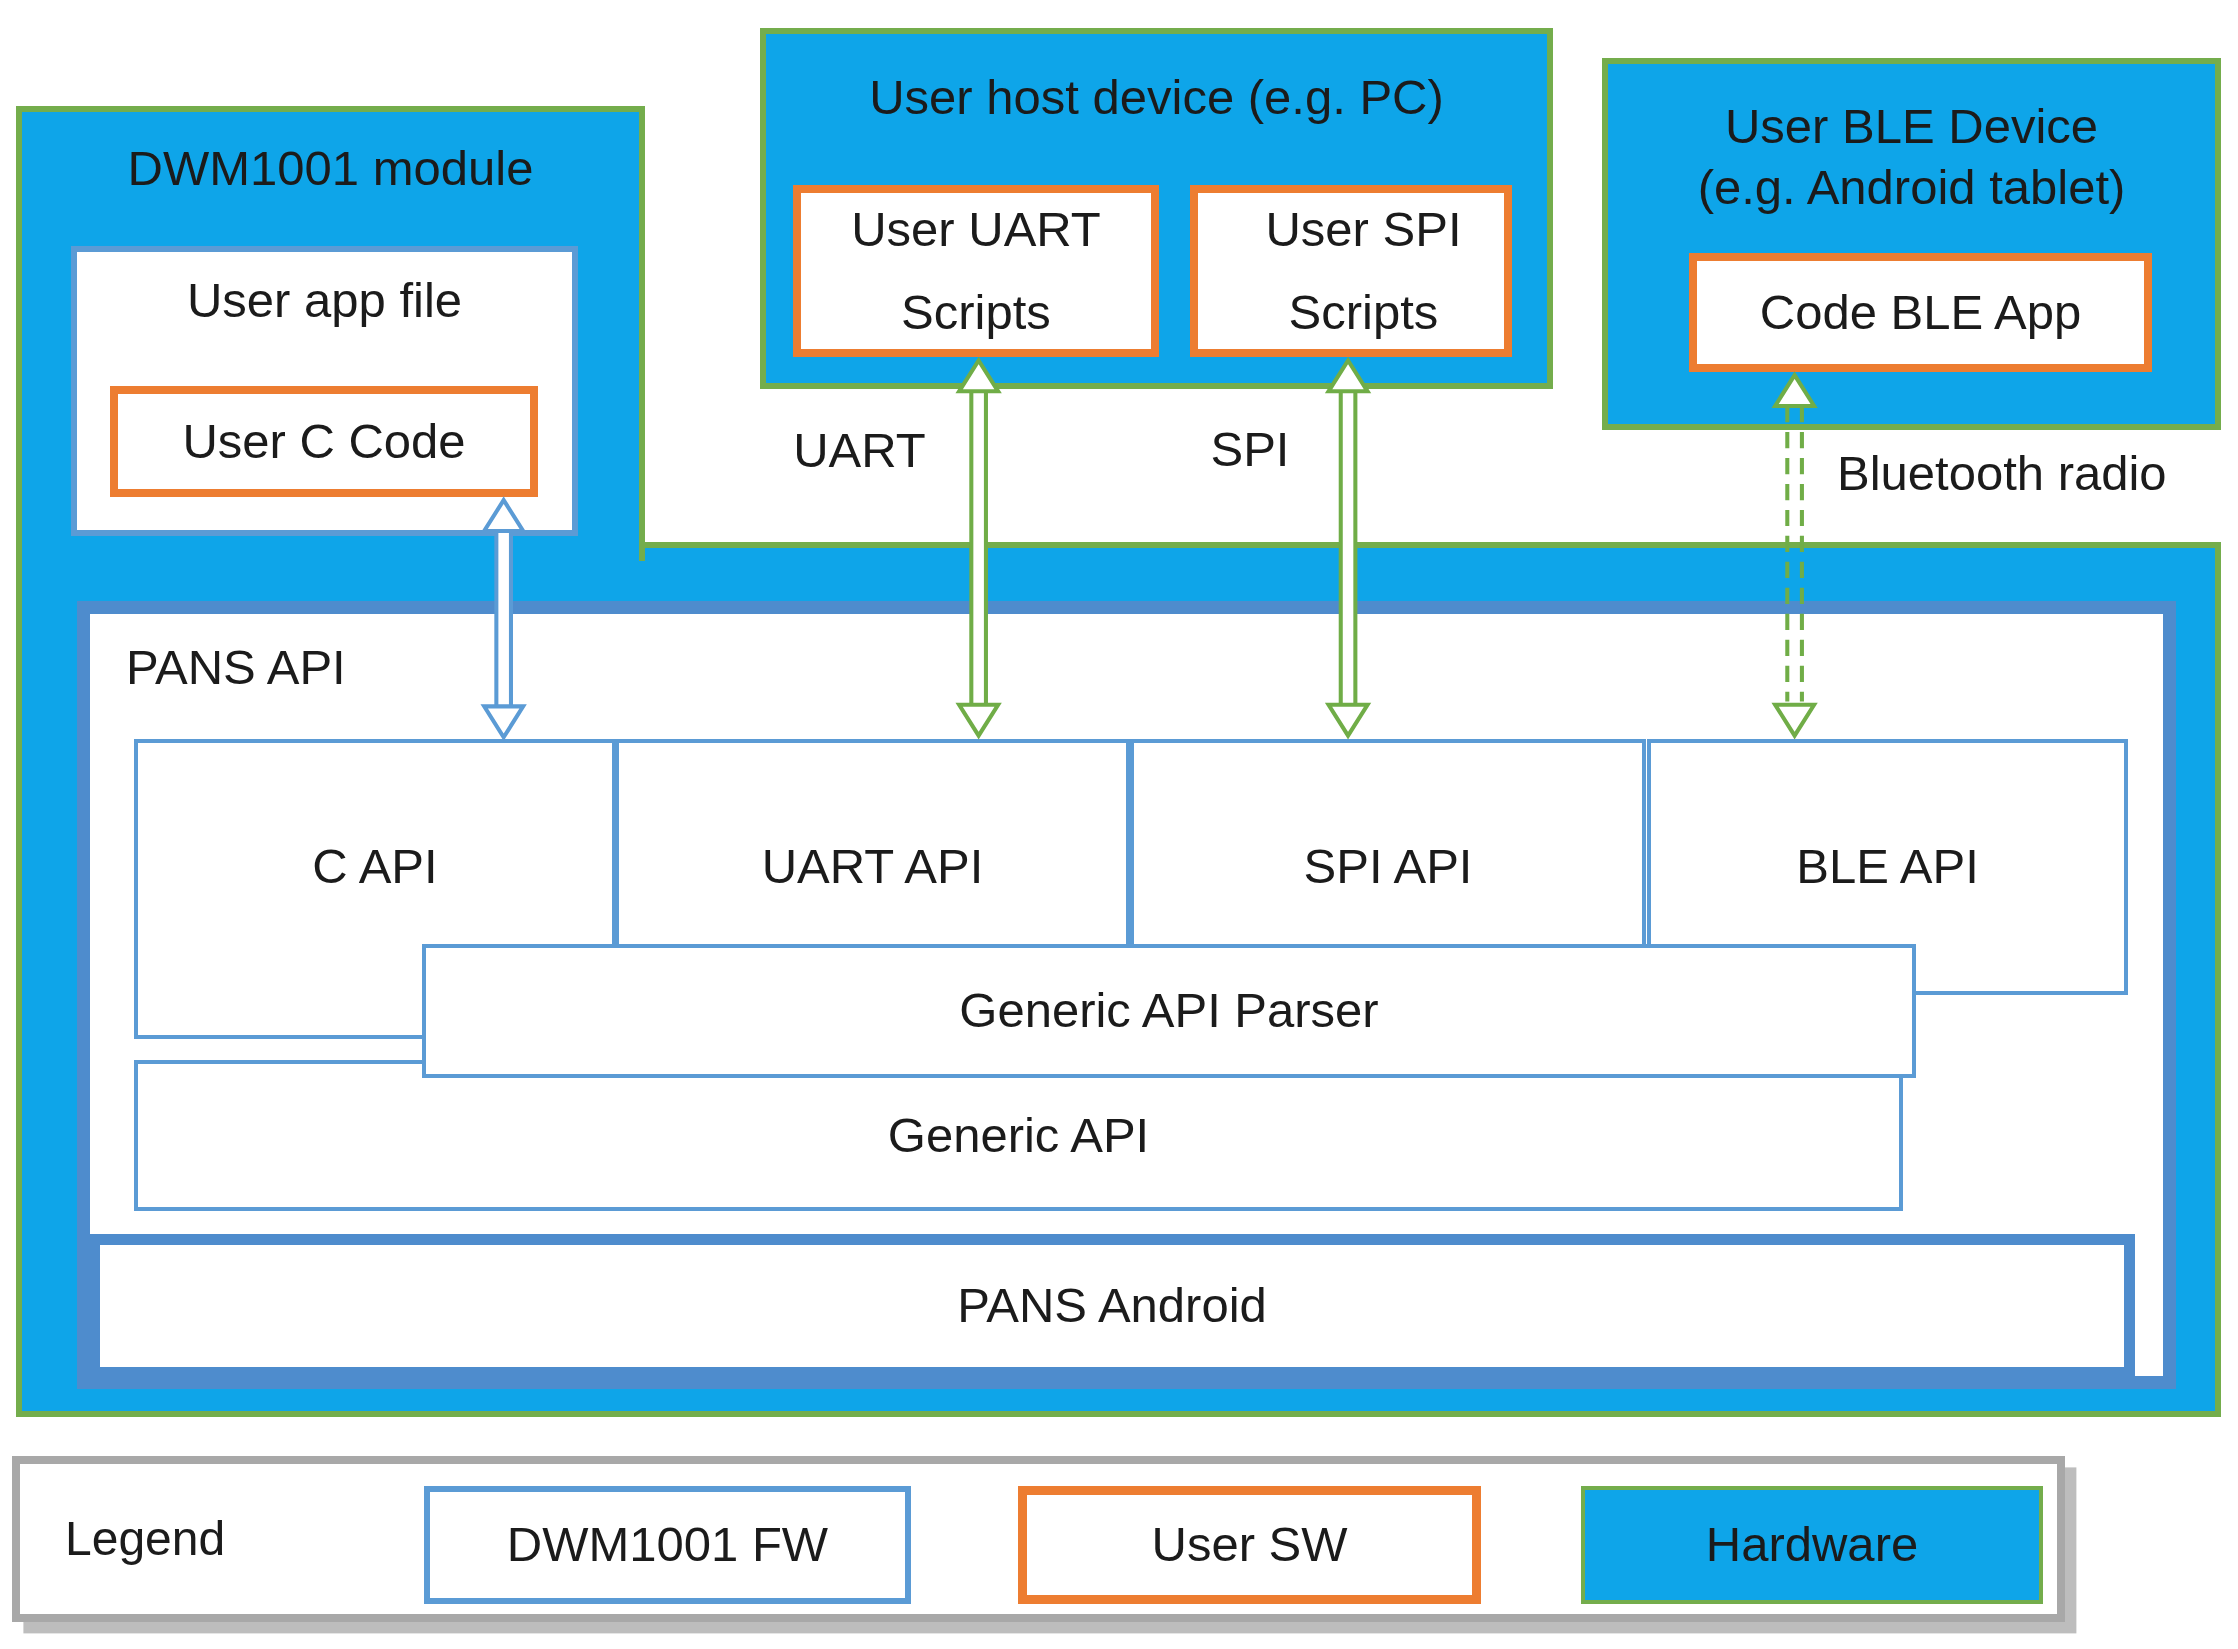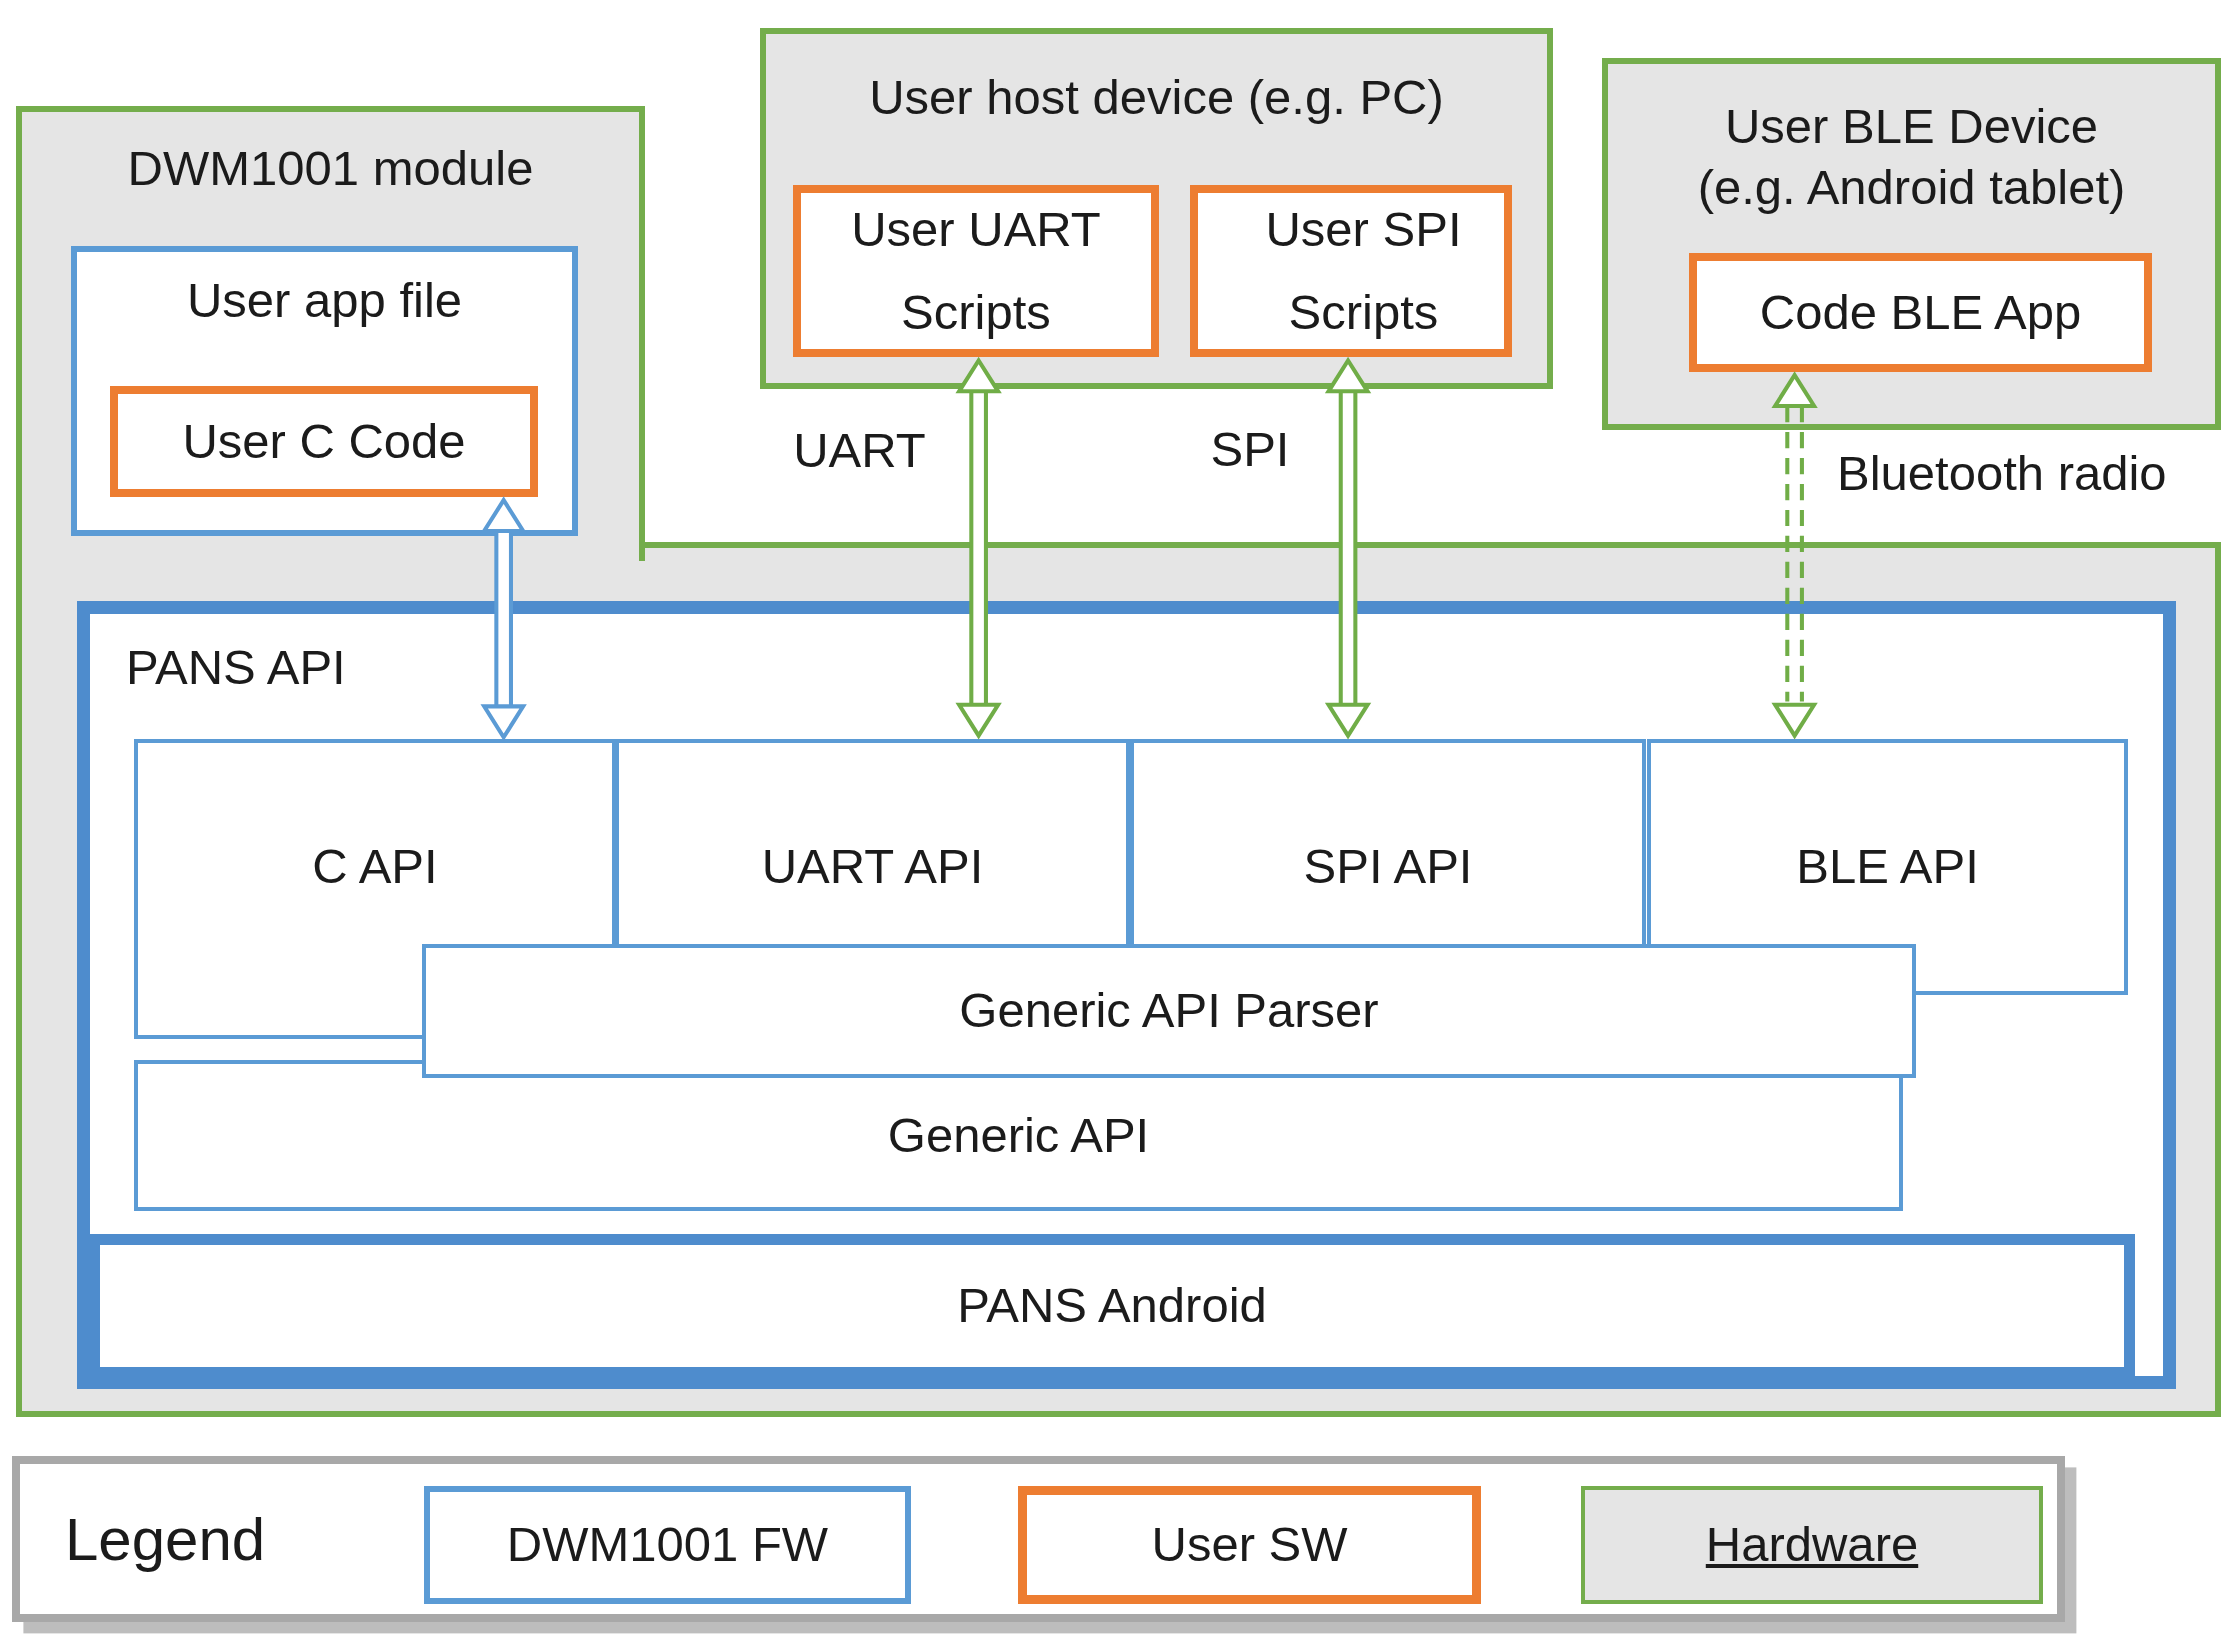--- a/index.html
+++ b/index.html
@@ -6,21 +6,21 @@
   #canvas{
     position:relative;
     width:2239px;height:1649px;
     background:#ffffff;
     font-family:"Liberation Sans", sans-serif;
     color:#1b1b1b;
     overflow:hidden;
   }
   .abs{position:absolute;box-sizing:border-box;}
   .lbl{display:flex;align-items:center;justify-content:center;text-align:center;font-size:49px;line-height:1.25;}
-  .green-box{background:#e5e5e5;border:6.5px solid #74AD4C;text-decoration:underline;}
+  .green-box{background:#0ea5e9;border:6.5px solid #74AD4C;}
   .blue-thin{background:#ffffff;border:4.9px solid #5B9BD5;}
   .blue-thick{background:#ffffff;border:13px solid #4E8CCD;}
   .orange-box{background:#ffffff;border:8px solid #ED7D31;}
 
   
   #big-green      {left:16px;  top:542px; width:2205px; height:875px; z-index:1;}
   #dwm-module     {left:16px;  top:106px; width:629px;  height:455px;  z-index:2; border-bottom:none;}
   #host-device    {left:760px; top:28px;  width:793px;  height:361px;  z-index:2;}
   #ble-device     {left:1602px;top:58px;  width:619px;  height:372px;  z-index:2;}
 
@@ -51,21 +51,21 @@
   #ble-api        {left:1647px;width:481px;}
 
   #generic-api    {left:134px; top:1060px;width:1769px; height:151px; z-index:5;}
   #parser         {left:422px; top:944px;width:1494px; height:134px; z-index:6;}
   #pans-library   {left:89px; top:1234px;width:2046px; height:144px; z-index:5; border-width:11.4px;}
 
   
   #legend-box     {left:12px;  top:1456px;width:2053px; height:166px; z-index:3;
                    background:#ffffff;border:8px solid #A8A8A8;
                    box-shadow:11.4px 11.4px 0 #bdbdbd;}
-  #legend-title   {left:65px;  top:1478px;width:341px;  height:122px; z-index:4; font-size:60px; justify-content:flex-start;text-align:left;}
+  #legend-title   {left:65px;  top:1478px;width:341px;  height:122px; z-index:4; font-size:48px; justify-content:flex-start;text-align:left;}
   #legend-fw      {left:424px; top:1486px;width:487px;  height:118px; z-index:4; border-width:6.5px;}
   #legend-usersw  {left:1018px;top:1486px;width:463px;  height:118px; z-index:4; border-width:9px;}
   #legend-hw      {left:1581px;top:1486px;width:462px;  height:118px; z-index:4; border-width:4.9px;}
 
   #arrow-layer{position:absolute;left:0;top:0;width:2239px;height:1649px;z-index:20;pointer-events:none;}
 </style>
 </head>
 <body>
 
 <div id="canvas">

